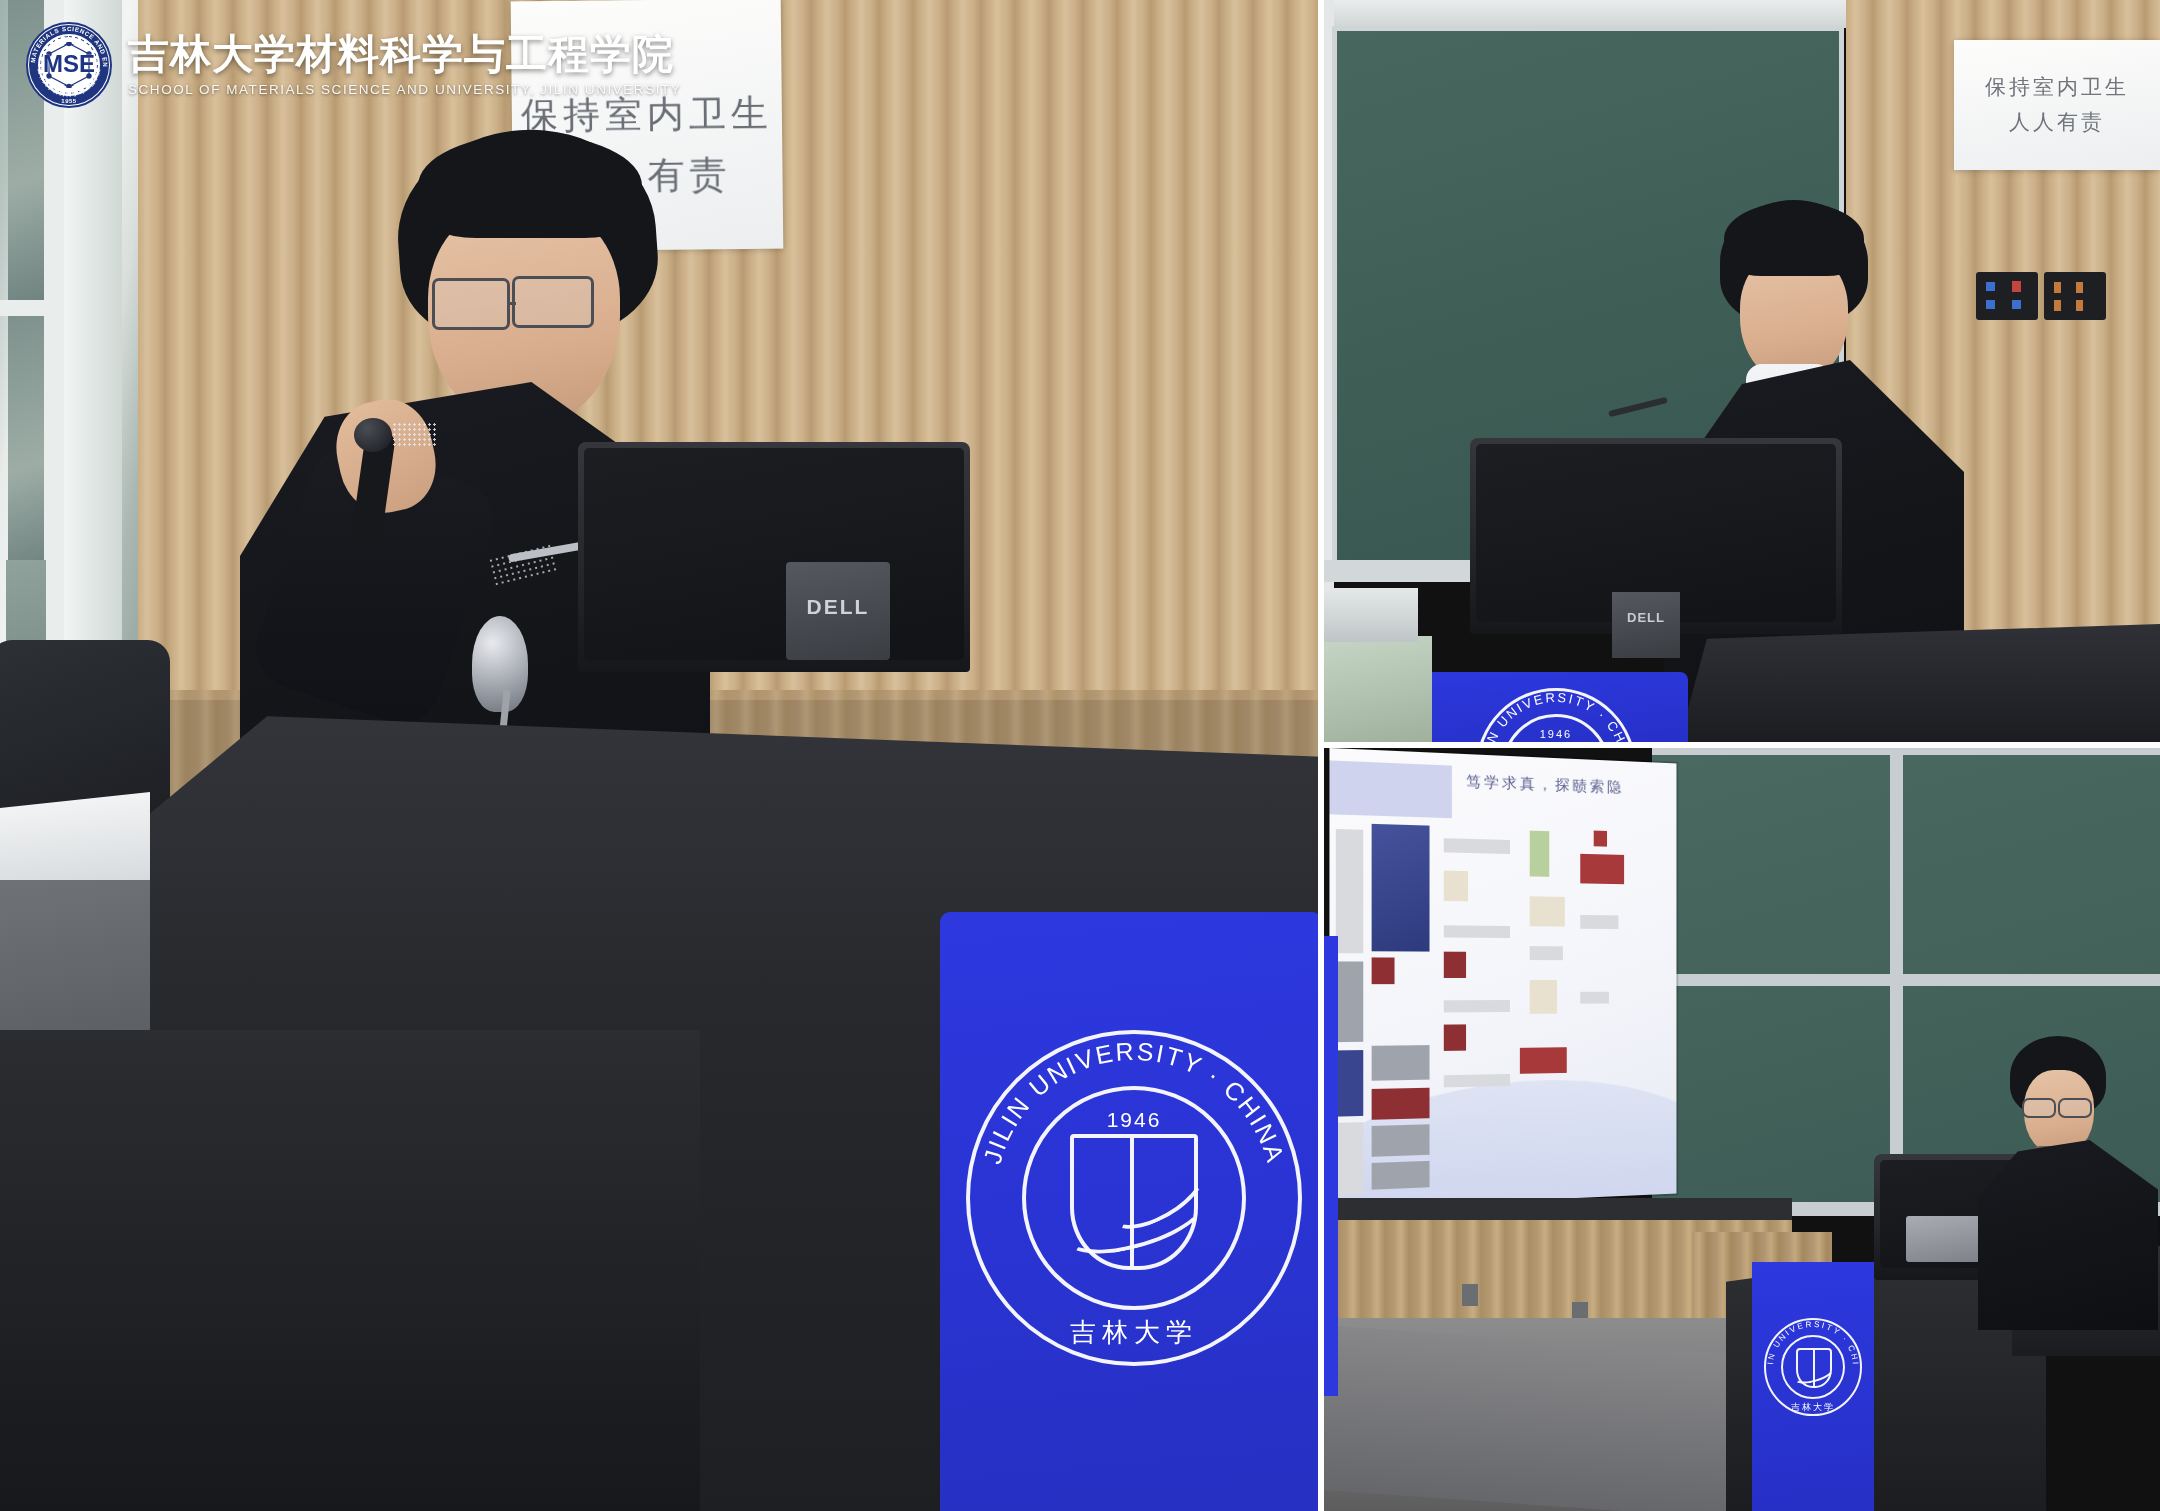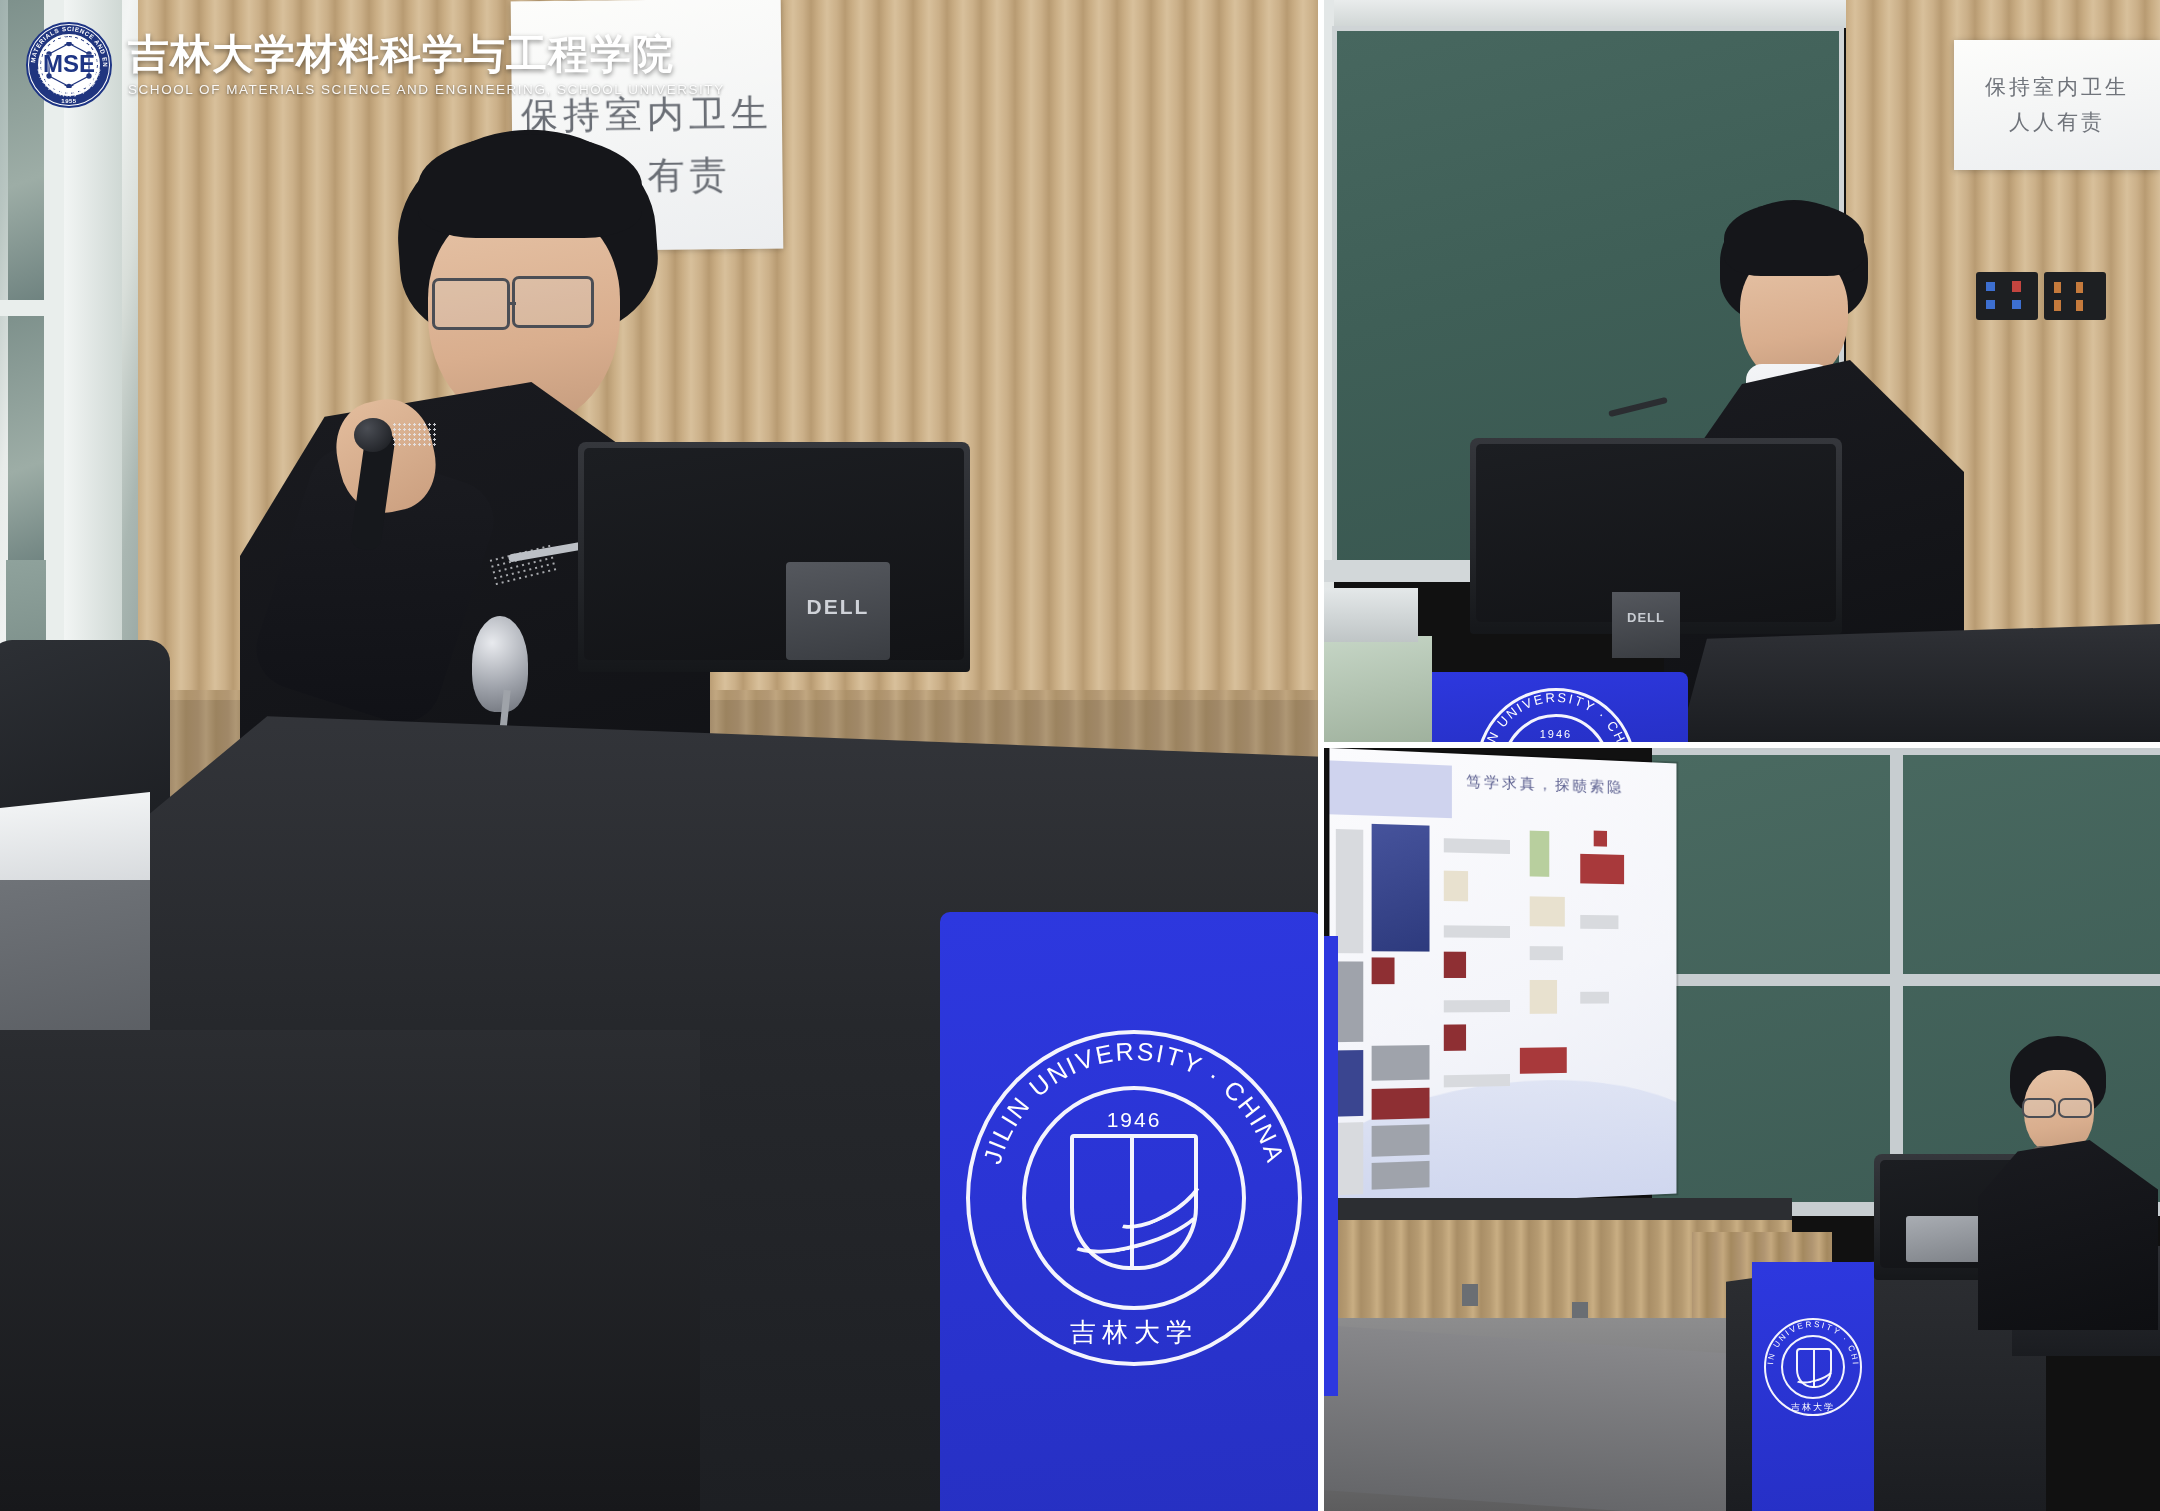--- a/index.html
+++ b/index.html
@@ -621,17 +621,17 @@
           <text font-size="5.6">
             <textPath href="#mseBot" startOffset="50%" text-anchor="middle">吉林大学材料科学与工程学院</textPath>
           </text>
         </svg>
       </div>
       <div class="mse-year">1955</div>
     </div>
 
     <div id="header-text">
       <div id="header-cn">吉林大学材料科学与工程学院</div>
-      <div id="header-en">SCHOOL  OF MATERIALS SCIENCE AND ENGINEERING, SCHOOL UNIVERSITY</div>
+      <div id="header-en">SCHOOL  OF MATERIALS SCIENCE AND UNIVERSITY, JILIN UNIVERSITY</div>
     </div>
   </div>
 
 </div>
 
 </body></html>

